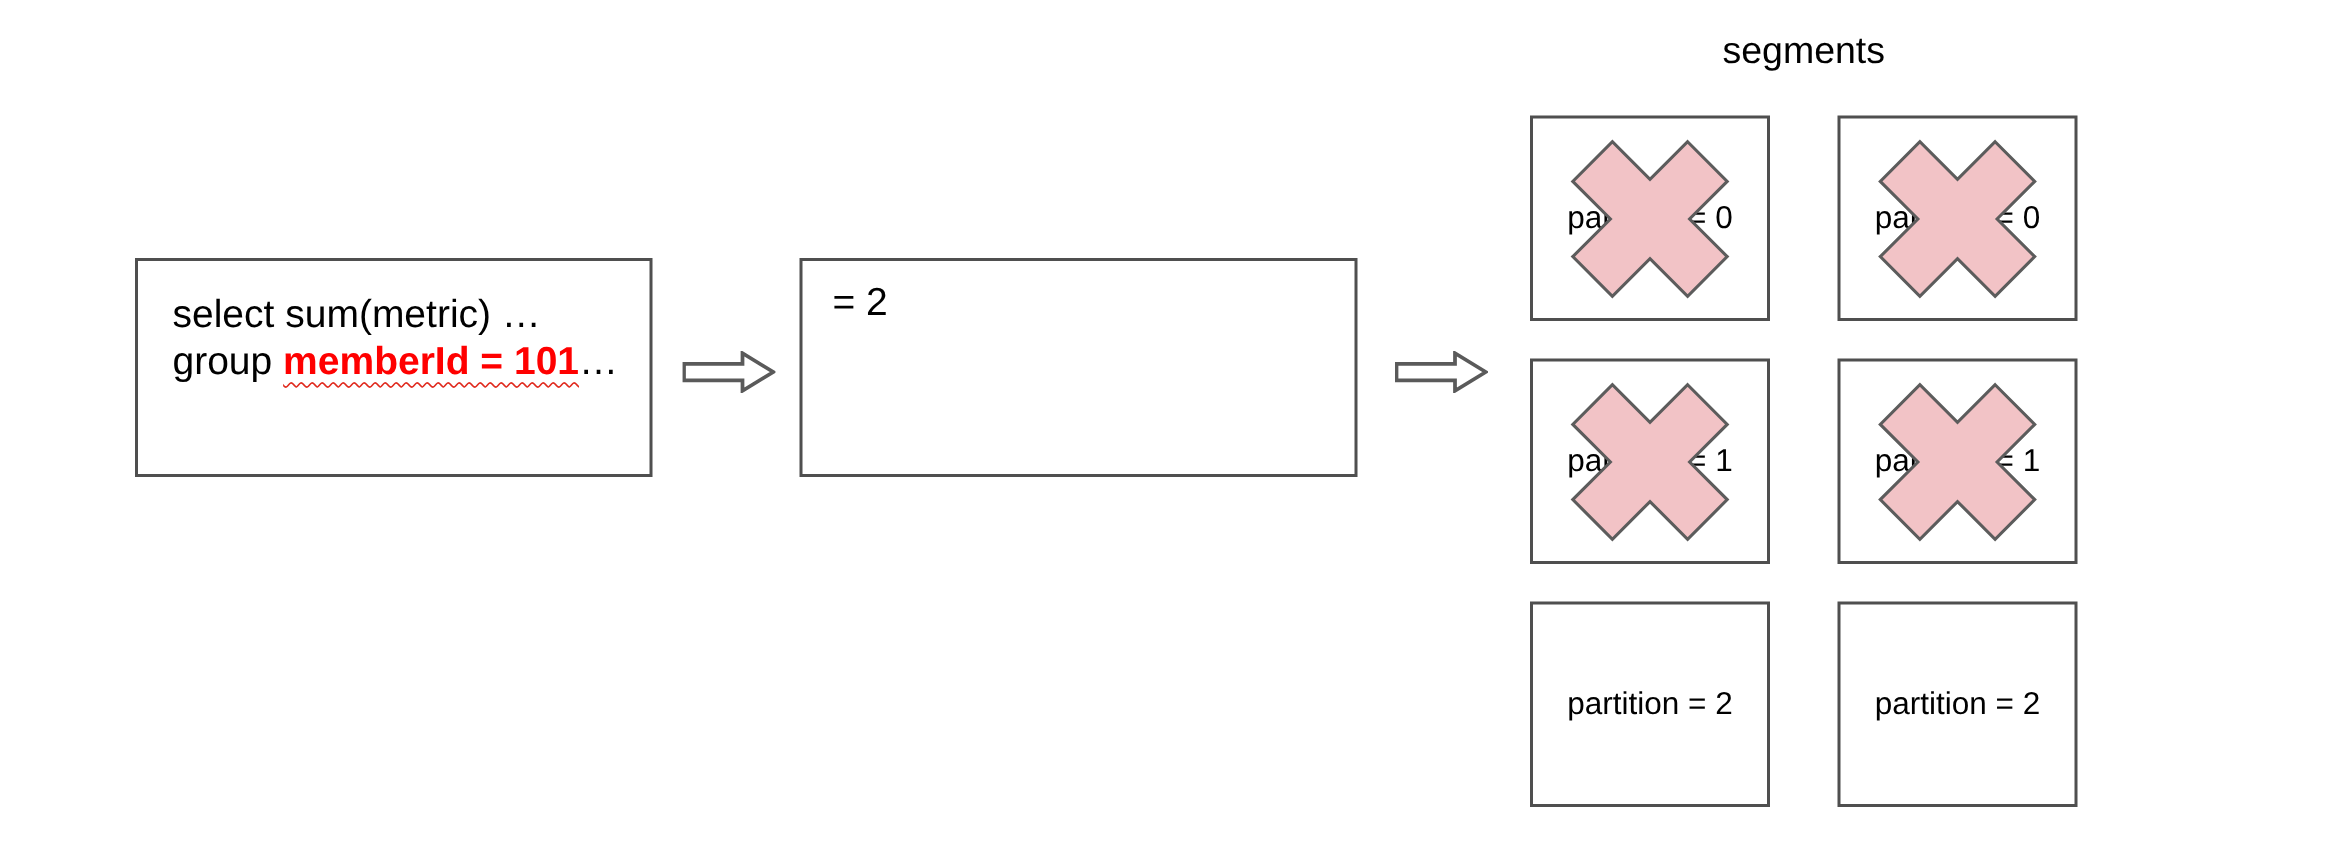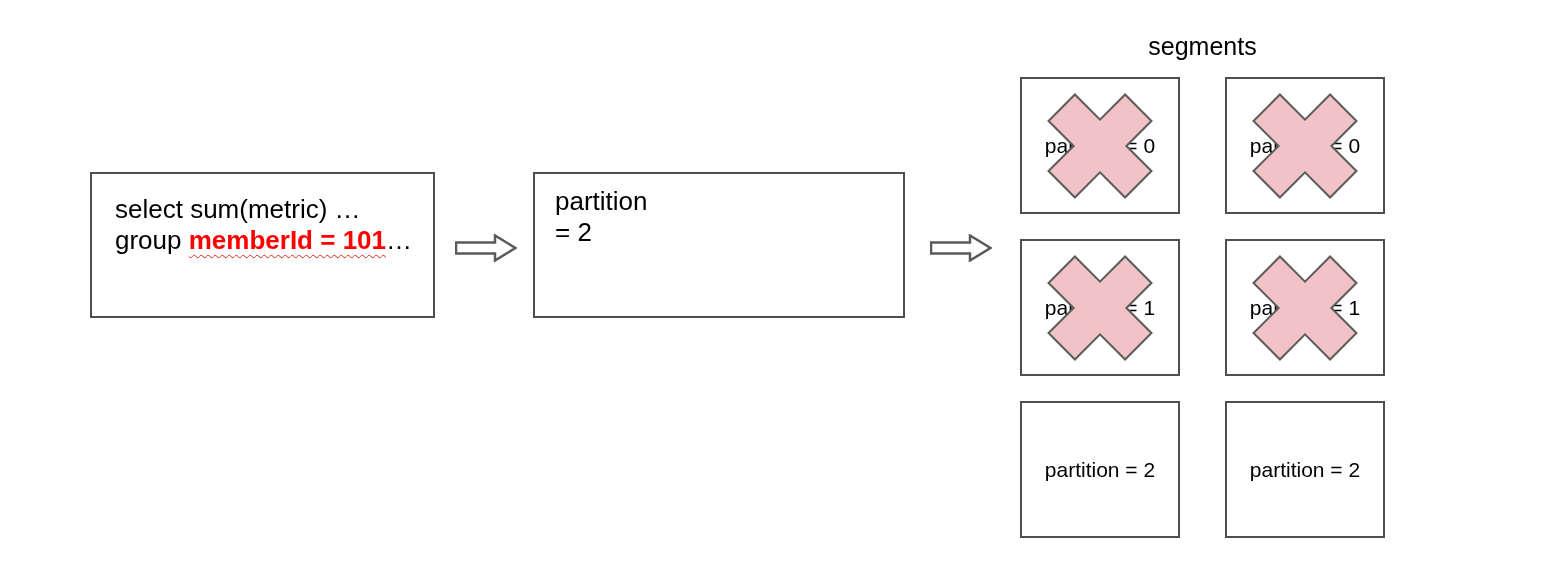--- a/index.html
+++ b/index.html
@@ -28,21 +28,21 @@
       text-decoration-thickness:1px;text-underline-offset:6px;
       text-decoration-skip-ink:none;}
   .uline{text-decoration:underline solid var(--underline_black);
       text-decoration-thickness:2px;text-underline-offset:2px;
       text-decoration-skip-ink:none;}
   .arrow{position:absolute;width:62px;height:28px;}
   .arrow-1{left:455px;top:234px;}
   .arrow-2{left:930px;top:234px;}
   .arrow polygon{fill:var(--arrow_fill);stroke:var(--arrow_stroke);stroke-width:2.5;stroke-linejoin:miter;}
   .segments-title{
-    position:absolute;left:1020px;top:32px;width:365px;text-align:center;
+    position:absolute;left:1020px;top:20px;width:365px;text-align:center;
     font-size:25px;line-height:28px;
   }
   .segments-grid{
     position:absolute;left:1020px;top:77px;
     display:grid;grid-template-columns:160px 160px;grid-auto-rows:137px;
     column-gap:45px;row-gap:25px;
   }
   .seg-box{
     position:relative;box-sizing:border-box;border:2px solid var(--box_border);
     background:var(--background);display:flex;align-items:center;justify-content:center;
@@ -62,21 +62,20 @@
   <div class="outline-box query-box">
     <div class="line">select sum(metric) …</div>
     <div class="line"><span>group </span><span class="hl">memberId = 101</span><span>…</span></div>
   </div>
 
   <svg class="arrow arrow-1" viewBox="0 0 62 28">
     <polygon points="1,8.5 40,8.5 40,1.5 60.5,14 40,26.5 40,19.5 1,19.5"></polygon>
   </svg>
 
   <div class="outline-box formula-box">
-    <div class="line">partition</div>
     <div class="line">= 2</div>
   </div>
 
   <svg class="arrow arrow-2" viewBox="0 0 62 28">
     <polygon points="1,8.5 40,8.5 40,1.5 60.5,14 40,26.5 40,19.5 1,19.5"></polygon>
   </svg>
 
   <div class="segments-title">segments</div>
 
   <div class="segments-grid">

